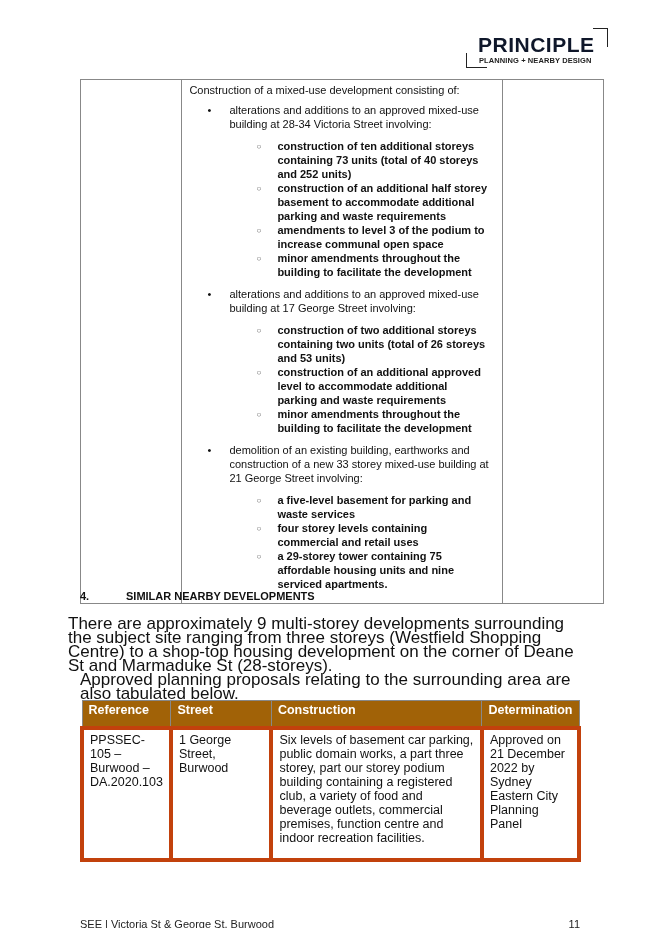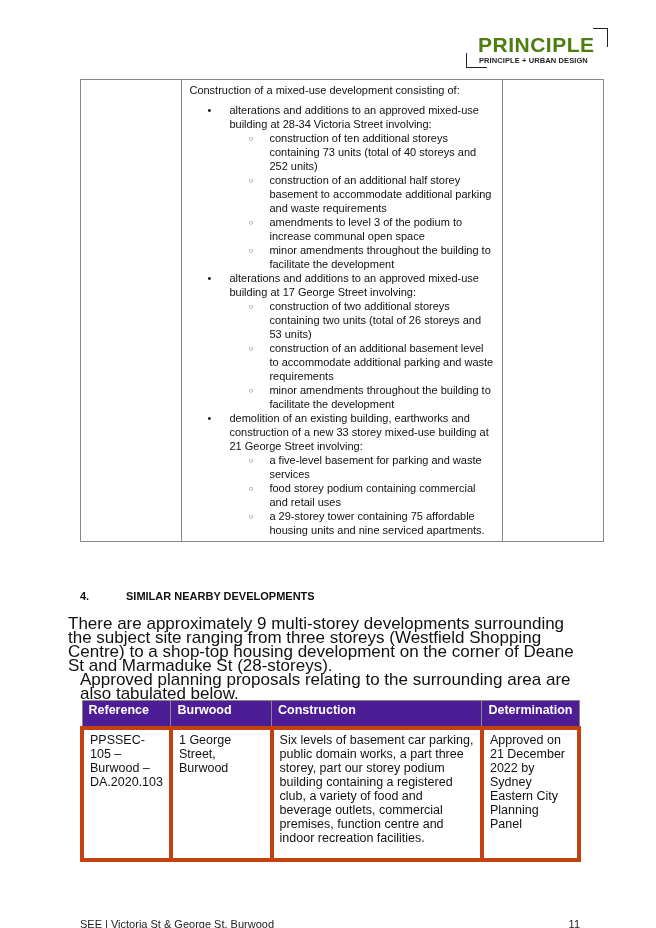--- a/index.html
+++ b/index.html
@@ -4,55 +4,55 @@
 <style>
   html, body { margin:0; padding:0; background:#fff; }
   body { width:656px; height:928px; position:relative; overflow:hidden;
          font-family:"Liberation Sans", sans-serif; color:#111; }
   .logo { position:absolute; left:466px; top:28px; width:146px; height:40px; }
   .logo .corner-tr { position:absolute; right:4px; top:0; width:14px; height:18px;
          border-top:1.5px solid #222; border-right:1.5px solid #222; }
   .logo .corner-bl { position:absolute; left:0; bottom:0; width:20px; height:14px;
          border-left:1.5px solid #222; border-bottom:1.5px solid #222; }
   .logo .name { position:absolute; left:12px; top:5px; font-weight:bold; font-size:21px;
-         letter-spacing:0.5px; color:#4d7c0f; }
+         letter-spacing:0.5px; color:#0f172a; }
   .logo .tag { position:absolute; left:13px; top:28px; font-size:7.5px; font-weight:bold; color:#222; letter-spacing:0.1px; }
 
   table.top { position:absolute; left:80px; top:79px; border-collapse:collapse; width:524px; }
   table.top td { border:1.3px solid #888; vertical-align:top; padding:0; }
   .c1 { width:101px; } .c2 { width:320px; } .c3 { width:101px; }
   .cell2 { padding:3px 6px 4px 7px; font-size:11px; line-height:14px; }
   .intro { margin-bottom:6px; }
   ul.l1 { list-style:none; margin:0; padding:0; }
   ul.l1 > li { position:relative; padding-left:40px; }
   ul.l1 > li::before { content:"•"; position:absolute; left:18px; top:0; }
-  ul.l2 { list-style:none; margin:0; padding:0; }
+  ul.l2 { list-style:none; margin:8px; padding:0;font-weight:bold; }
   ul.l2 > li { position:relative; padding-left:40px; }
   ul.l2 > li::before { content:"○"; position:absolute; left:19px; top:1px; font-size:8px; color:#555; }
 
   .heading { position:absolute; left:80px; top:590px; font-weight:bold; font-size:11px; }
   .heading .num { display:inline-block; width:46px; }
   .para { position:absolute; left:68px; width:520px; font-size:17px; line-height:14px; }
   .p1 { top:617px; } .p2 { top:673px;margin-left:12px; }
 
   table.dev { position:absolute; left:80px; top:700px; border-collapse:collapse; width:501px; font-size:12.5px; line-height:14px; }
-  table.dev th { background:#4c1d95; color:#fff; text-align:left; font-weight:bold; padding:2px 6px 9px 6px; border:1px solid #888; }
+  table.dev th { background:#a16207; color:#fff; text-align:left; font-weight:bold; padding:2px 6px 9px 6px; border:1px solid #888; }
   table.dev td { vertical-align:top; padding:3px 6px 13px 6px; border:4px solid #c2410c; }
 
   .footer { position:absolute; left:80px; top:918px; width:500px; font-size:11px; color:#222; }
   .footer .pg { position:absolute; right:0; top:0; }
 </style>
 </head>
 <body>
 
 <div class="logo">
   <div class="corner-tr"></div>
   <div class="corner-bl"></div>
   <div class="name">PRINCIPLE</div>
-  <div class="tag">PRINCIPLE + URBAN DESIGN</div>
+  <div class="tag">PLANNING + NEARBY DESIGN</div>
 </div>
 
 <table class="top">
   <tbody>
       <tr>
     <td class="c1"></td>
     <td class="c2">
       <div class="cell2">
         <div class="intro">Construction of a mixed-use development consisting of:</div>
         <ul class="l1">
@@ -62,29 +62,29 @@
               <li>construction of ten additional storeys containing 73 units (total of 40 storeys and 252 units)</li>
               <li>construction of an additional half storey basement to accommodate additional parking and waste requirements</li>
               <li>amendments to level 3 of the podium to increase communal open space</li>
               <li>minor amendments throughout the building to facilitate the development</li>
             </ul>
           </li>
           <li>
             <span>alterations and additions to an approved mixed-use building at 17 George Street involving:</span>
             <ul class="l2">
               <li>construction of two additional storeys containing two units (total of 26 storeys and 53 units)</li>
-              <li>construction of an additional basement level to accommodate additional parking and waste requirements</li>
+              <li>construction of an additional approved level to accommodate additional parking and waste requirements</li>
               <li>minor amendments throughout the building to facilitate the development</li>
             </ul>
           </li>
           <li>
             <span>demolition of an existing building, earthworks and construction of a new 33 storey mixed-use building at 21 George Street involving:</span>
             <ul class="l2">
               <li>a five-level basement for parking and waste services</li>
-              <li>food storey podium containing commercial and retail uses</li>
+              <li>four storey levels containing commercial and retail uses</li>
               <li>a 29-storey tower containing 75 affordable housing units and nine serviced apartments.</li>
             </ul>
           </li>
         </ul>
       </div>
     </td>
     <td class="c3"></td>
   </tr>
 </tbody>
   </table>
@@ -92,21 +92,21 @@
 <div class="heading">
   <span class="num">4.</span><span>SIMILAR NEARBY DEVELOPMENTS</span>
 </div>
 <div class="para p1">There are approximately 9 multi-storey developments surrounding the subject site ranging from three storeys (Westfield Shopping Centre) to a shop-top housing development on the corner of Deane St and Marmaduke St (28-storeys).</div>
 <div class="para p2">Approved planning proposals relating to the surrounding area are also tabulated below.</div>
 
 <table class="dev">
   <thead>
     <tr>
       <th style="width:65px">Reference</th>
-      <th style="width:90px">Burwood</th>
+      <th style="width:90px">Street</th>
       <th style="width:206px">Construction</th>
       <th>Determination</th>
     </tr>
   </thead>
   <tbody>
     <tr>
       <td>PPSSEC-105 – Burwood – DA.2020.103</td>
       <td>1 George Street, Burwood</td>
       <td>Six levels of basement car parking, public domain works, a part three storey, part our storey podium building containing a registered club, a variety of food and beverage outlets, commercial premises, function centre and indoor recreation facilities.</td>
       <td>Approved on 21 December 2022 by Sydney Eastern City Planning Panel</td>

